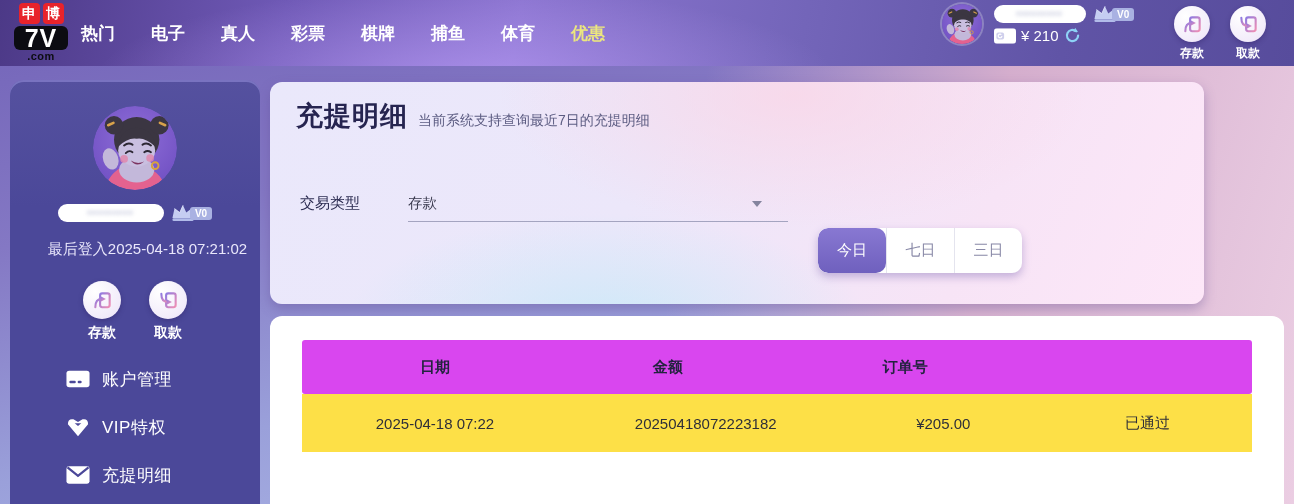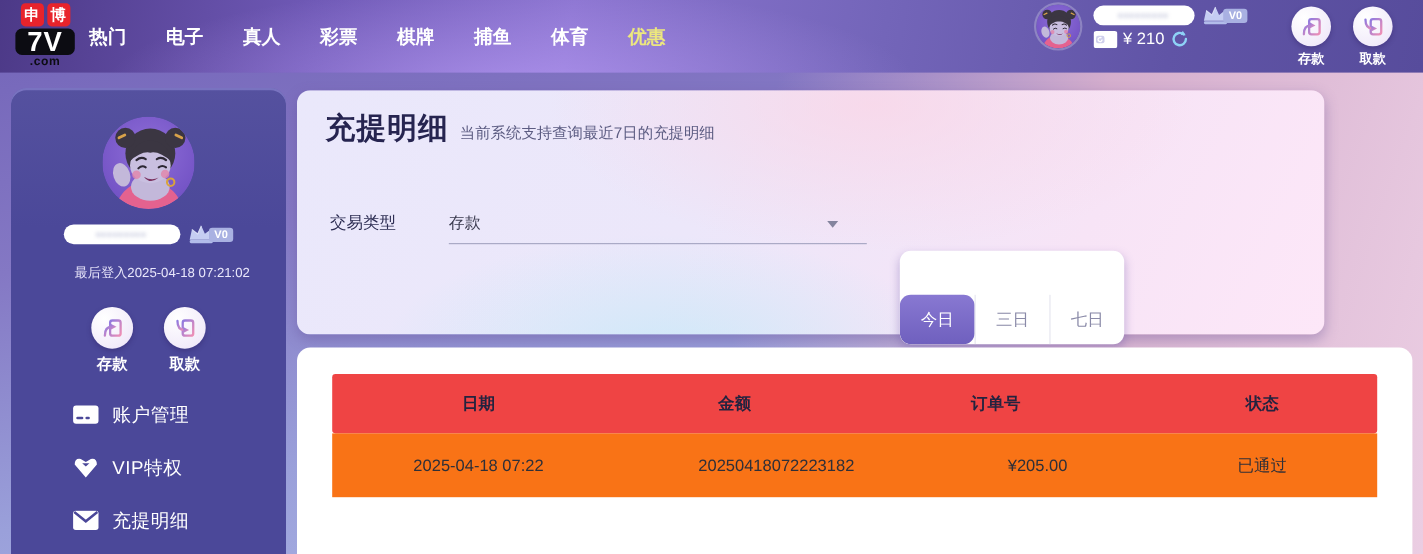--- a/index.html
+++ b/index.html
@@ -57,21 +57,21 @@
   .quick-label { color:#fff; font-size:12px; font-weight:700; margin-top:3px; }
 
   
   .sidebar { position:absolute; left:10px; top:80px; width:250px; height:424px;
     background:linear-gradient(180deg,#55519f 0%, #4b4899 30%, #4b4899 100%);
     border-radius:14px 14px 0 0; z-index:4;
     box-shadow:inset 0 2px 0 rgba(190,180,255,.35); text-align:center; }
   .avatar-lg { width:84px; height:84px; border-radius:50%; overflow:hidden; margin:26px auto 0; cursor:pointer; }
   .sb-pill-row { display:flex; align-items:center; justify-content:center; margin-top:13px; }
   .sb-pill { width:106px; }
-  .sb-login { color:#e9e7fb; font-size:12px; margin-top:17px;margin-left:25px; }
+  .sb-login { color:#e9e7fb; font-size:15px; margin-top:17px;margin-left:25px; }
   .sb-quick { display:flex; justify-content:center; gap:22px; margin-top:22px; }
   .sb-quick .circle-btn { width:38px; height:38px; }
   .sb-quick .quick-label { font-size:14px; margin-top:5px; }
   .sb-menu { margin-top:26px; text-align:left; }
   .menu-item { display:flex; align-items:flex-start; height:48px; padding-left:56px; cursor:pointer; color:#fff; }
   .menu-icon { width:24px; height:22px; flex:0 0 auto; }
   .menu-label { font-size:17px; margin-left:12px; letter-spacing:.5px; }
 
   
   .filter-panel { position:absolute; left:270px; top:82px; width:934px; height:222px;
@@ -94,30 +94,30 @@
     font-size:14.5px; color:#3a3a4e; cursor:pointer; }
   .row-type .form-field { border-bottom:1px solid #a4a4c0; }
   .row-date .form-field { border-bottom:1px dashed #b6b6cc; }
   .caret { position:absolute; right:26px; top:17px; width:0; height:0;
     border-left:5px solid transparent; border-right:5px solid transparent; border-top:6px solid #84849e; }
   .cal-icon { position:absolute; right:2px; top:8px; width:21px; height:21px; cursor:pointer; }
 
   .range-group { position:absolute; left:548px; top:146px; display:flex; background:#fff;
     border-radius:10px; box-shadow:0 4px 9px rgba(108,88,168,.38); overflow:hidden; }
   .range-btn { width:68px; height:45px; border:none; background:transparent; font-size:15px;
-    color:#8a8aa8; cursor:pointer; font-family:inherit; border-left:1px solid #e4e4ee;margin-top:40px; }
+    color:#8a8aa8; cursor:pointer; font-family:inherit; border-left:1px solid #e4e4ee; }
   .range-btn:first-child { border-left:none; }
   .range-btn.active { background:linear-gradient(180deg,#8878d2,#6f60be); color:#fff; border-radius:10px; }
 
   
   .table-panel { position:absolute; left:270px; top:316px; width:1014px; height:200px;
     background:#fff; border-radius:12px 12px 0 0; z-index:3; }
   .tbl-header { margin:24px 32px 0; height:54px; display:flex; align-items:center;
-    background:#ef4444; border-radius:3px; }
-  .tbl-row { margin:0 32px; height:58px; display:flex; align-items:center; background:#f97316; }
+    background:#d946ef; border-radius:3px; }
+  .tbl-row { margin:0 32px; height:58px; display:flex; align-items:center; background:#fde047; }
   .col { text-align:center; }
   .c1 { width:28%; } .c2 { width:29%; } .c3 { width:21%; } .c4 { width:22%; }
   .tbl-header .col { font-size:15px; font-weight:700; color:#23233f; }
   .tbl-row .col { font-size:15px; color:#2f2f38; }
 </style>
 </head>
 <body>
 
 <svg width="0" height="0" style="position:absolute" aria-hidden="true">
   <defs>
@@ -352,31 +352,30 @@
     <span class="form-label">交易类型</span>
     <div class="form-field">
       <span>存款</span>
       <span class="caret"></span>
     </div>
   </div>
 
 
   <div class="range-group">
     <button class="range-btn active">今日</button>
+    <button class="range-btn">七日</button>
     <button class="range-btn">三日</button>
-    <button class="range-btn">七日</button>
   </div>
 </section>
 
 <section class="table-panel">
   <div class="tbl-header">
     <div class="col c1">日期</div>
     <div class="col c3">金额</div>
     <div class="col c2">订单号</div>
-    <div class="col c4">状态</div>
   </div>
   <div class="tbl-row">
     <div class="col c1">2025-04-18 07:22</div>
     <div class="col c2">20250418072223182</div>
     <div class="col c3">¥205.00</div>
     <div class="col c4">已通过</div>
   </div>
 </section>
 
 </body></html>

